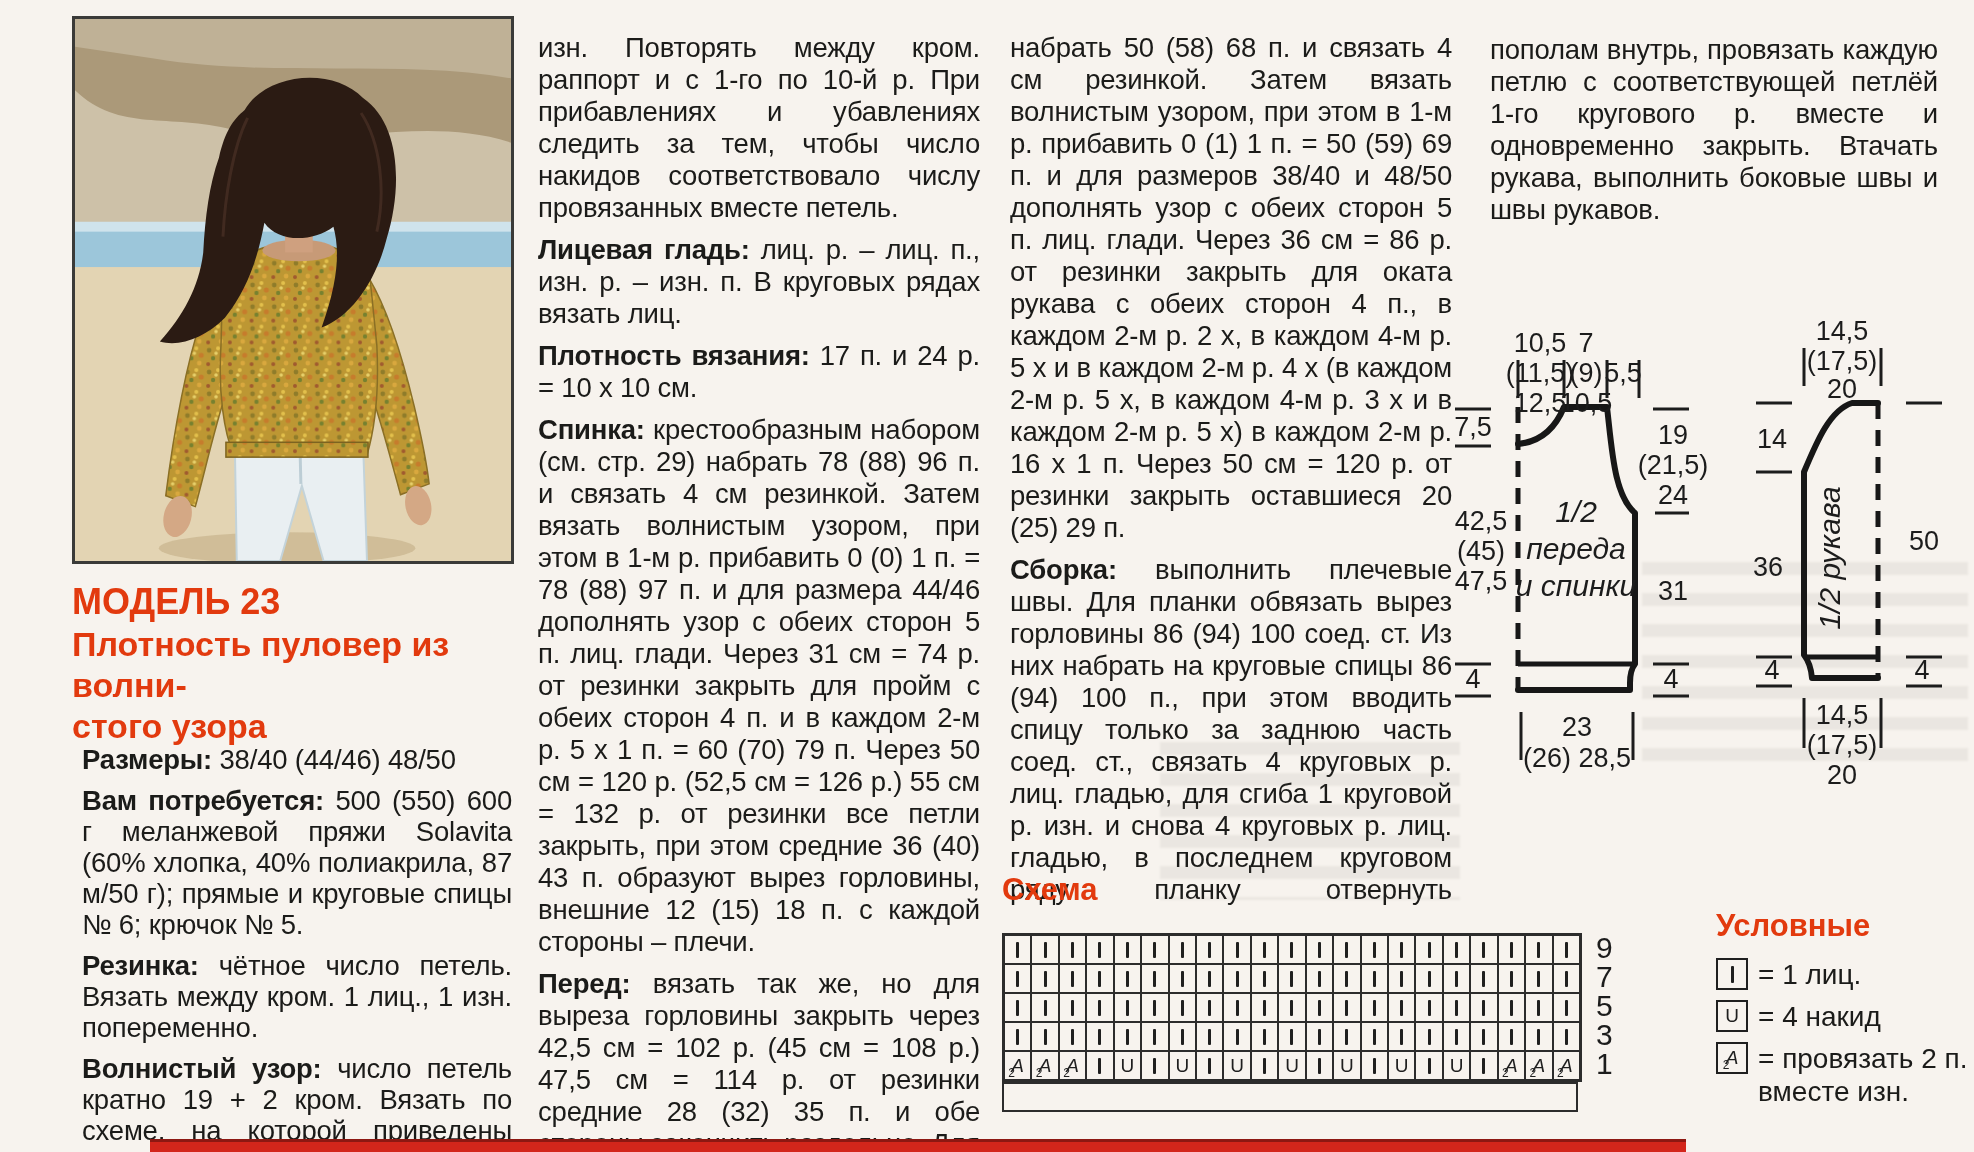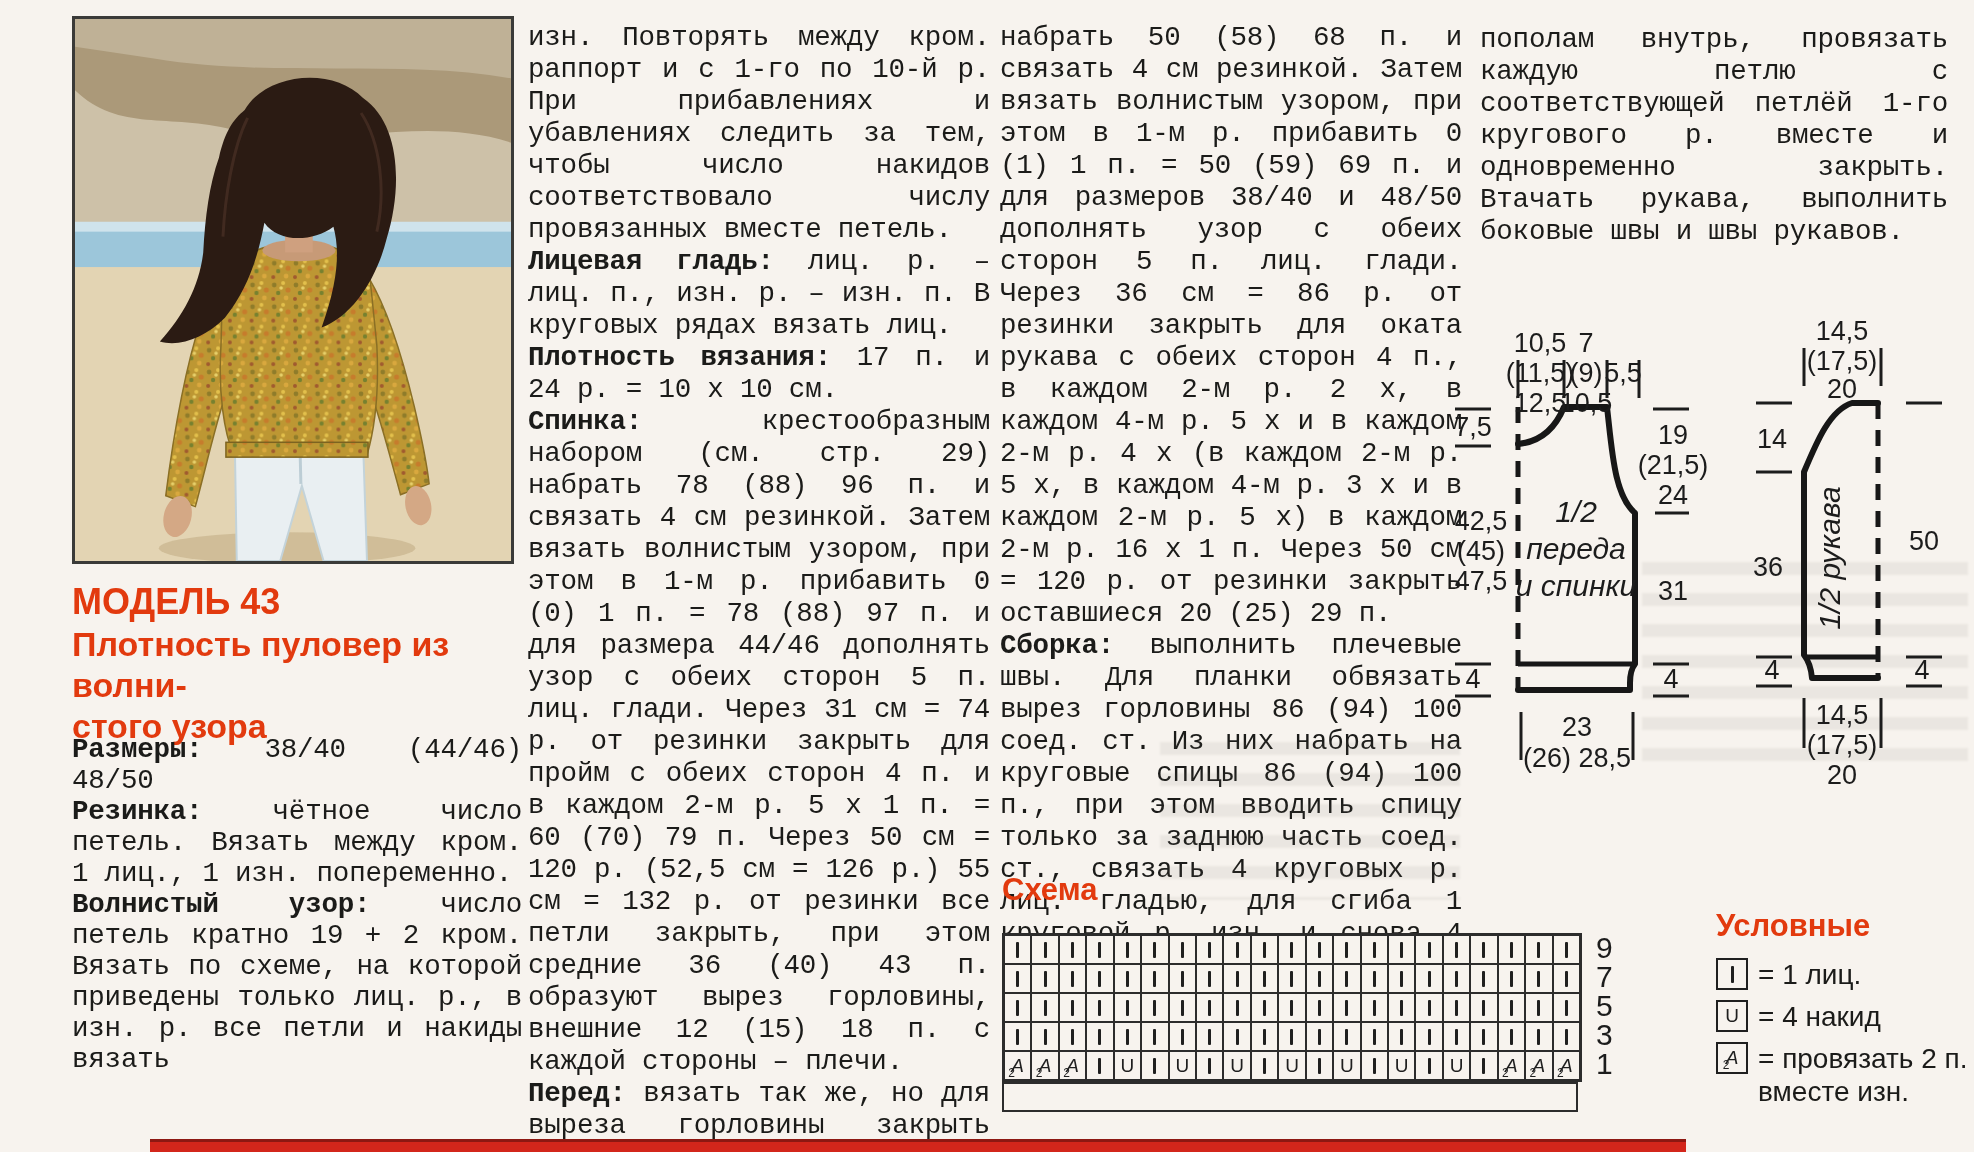--- a/index.html
+++ b/index.html
@@ -11,21 +11,21 @@
   
   .title-block{position:absolute;left:72px;top:580px;width:460px;}
   .model-title{font-size:36px;font-weight:700;color:#e23a0e;line-height:44px;}
   .model-subtitle{font-size:34px;font-weight:700;color:#e23a0e;line-height:41px;}
   
   .col{position:absolute;font-size:27.5px;line-height:32px;text-align:justify;letter-spacing:-0.2px;}
   .col1{left:72px;top:734px;width:450px;line-height:31px;}
   .col2{left:528px;top:22px;width:462px;}
   .col3{left:1000px;top:22px;width:462px;}
   .col4{left:1480px;top:24px;width:468px;}
-  .para{margin:0;font-family:Liberation Mono, monospace;}
+  .para{margin:10px;}
   .para b{font-weight:700;}
   .para.fill{text-align-last:justify;}
   
   .diagram{position:absolute;}
   .diagram svg{display:block;overflow:visible;}
   .d-outline{fill:none;stroke:#171717;stroke-width:6;stroke-linejoin:round;stroke-linecap:round;}
   .d-line{fill:none;stroke:#171717;stroke-width:5;}
   .d-fold{fill:none;stroke:#171717;stroke-width:5;stroke-dasharray:16 11;}
   .d-tick{stroke:#1c1c1c;stroke-width:3;}
   .d-num{font-size:27px;fill:#1c1c1c;}
@@ -103,27 +103,28 @@
 
       <path d="M172,92 C194,54 262,48 292,80 C330,106 332,170 316,222 C306,262 282,300 250,312 C268,262 268,232 262,210 C240,226 206,226 192,206 C186,238 176,272 152,302 C132,322 106,332 86,326 C110,300 126,270 130,236 C132,200 136,168 146,140 C152,114 160,102 172,92 Z" fill="#2b1b13"></path>
       <path d="M175,100 C160,130 152,180 150,220 M290,95 C310,125 315,175 306,215" stroke="#50352a" stroke-width="3" fill="none" opacity="0.6"></path>
 
       <ellipse cx="104" cy="503" rx="14" ry="21" fill="#d4a885" transform="rotate(14 104 503)"></ellipse>
       <ellipse cx="348" cy="492" rx="13" ry="20" fill="#d4a885" transform="rotate(-12 348 492)"></ellipse>
     </svg>
   </div>
 
   <div class="title-block">
-    <div class="model-title">МОДЕЛЬ 43</div>
+    <div class="model-title">МОДЕЛЬ 23</div>
     <div class="model-subtitle">Плотность пуловер из волни-</div>
     <div class="model-subtitle">стого узора</div>
   </div>
 
   <div class="col col1">
       <p class="para"><b>Размеры: </b><span>38/40 (44/46) 48/50</span></p>
+      <p class="para"><b>Вам потребуется: </b><span>500 (550) 600 г меланжевой пряжи Solavita (60% хлопка, 40% полиакрила, 87 м/50 г); прямые и круговые спицы № 6; крючок № 5.</span></p>
       <p class="para"><b>Резинка: </b><span>чётное число петель. Вязать между кром. 1 лиц., 1 изн. попеременно.</span></p>
       <p class="para fill"><b>Волнистый узор: </b><span>число петель кратно 19 + 2 кром. Вязать по схеме, на которой приведены только лиц. р., в изн. р. все петли и накиды вязать</span></p>
     </div>
   <div class="col col2">
       <p class="para"><span>изн. Повторять между кром. раппорт и с 1-го по 10-й р. При прибавлениях и убавлениях следить за тем, чтобы число накидов соответствовало числу провязанных вместе петель.</span></p>
       <p class="para"><b>Лицевая гладь: </b><span>лиц. р. – лиц. п., изн. р. – изн. п. В круговых рядах вязать лиц.</span></p>
       <p class="para"><b>Плотность вязания: </b><span>17 п. и 24 р. = 10 х 10 см.</span></p>
       <p class="para"><b>Спинка: </b><span>крестообразным набором (см. стр. 29) набрать 78 (88) 96 п. и связать 4 см резинкой. Затем вязать волнистым узором, при этом в 1-м р. прибавить 0 (0) 1 п. = 78 (88) 97 п. и для размера 44/46 дополнять узор с обеих сторон 5 п. лиц. глади. Через 31 см = 74 р. от резинки закрыть для пройм с обеих сторон 4 п. и в каждом 2-м р. 5 х 1 п. = 60 (70) 79 п. Через 50 см = 120 р. (52,5 см = 126 р.) 55 см = 132 р. от резинки все петли закрыть, при этом средние 36 (40) 43 п. образуют вырез горловины, внешние 12 (15) 18 п. с каждой стороны – плечи.</span></p>
       <p class="para"><b>Перед: </b><span>вязать так же, но для выреза горловины закрыть через 42,5 см = 102 р. (45 см = 108 р.) 47,5 см = 114 р. от резинки средние 28 (32) 35 п. и обе стороны закончить раздельно. Для закругления закрыть с внутреннего края в каждом 2-м р. 4 х 1 п. На высоте спинки закрыть с каждой стороны оставшиеся 12 (15) 18 п. плеча.</span></p>
     </div>

